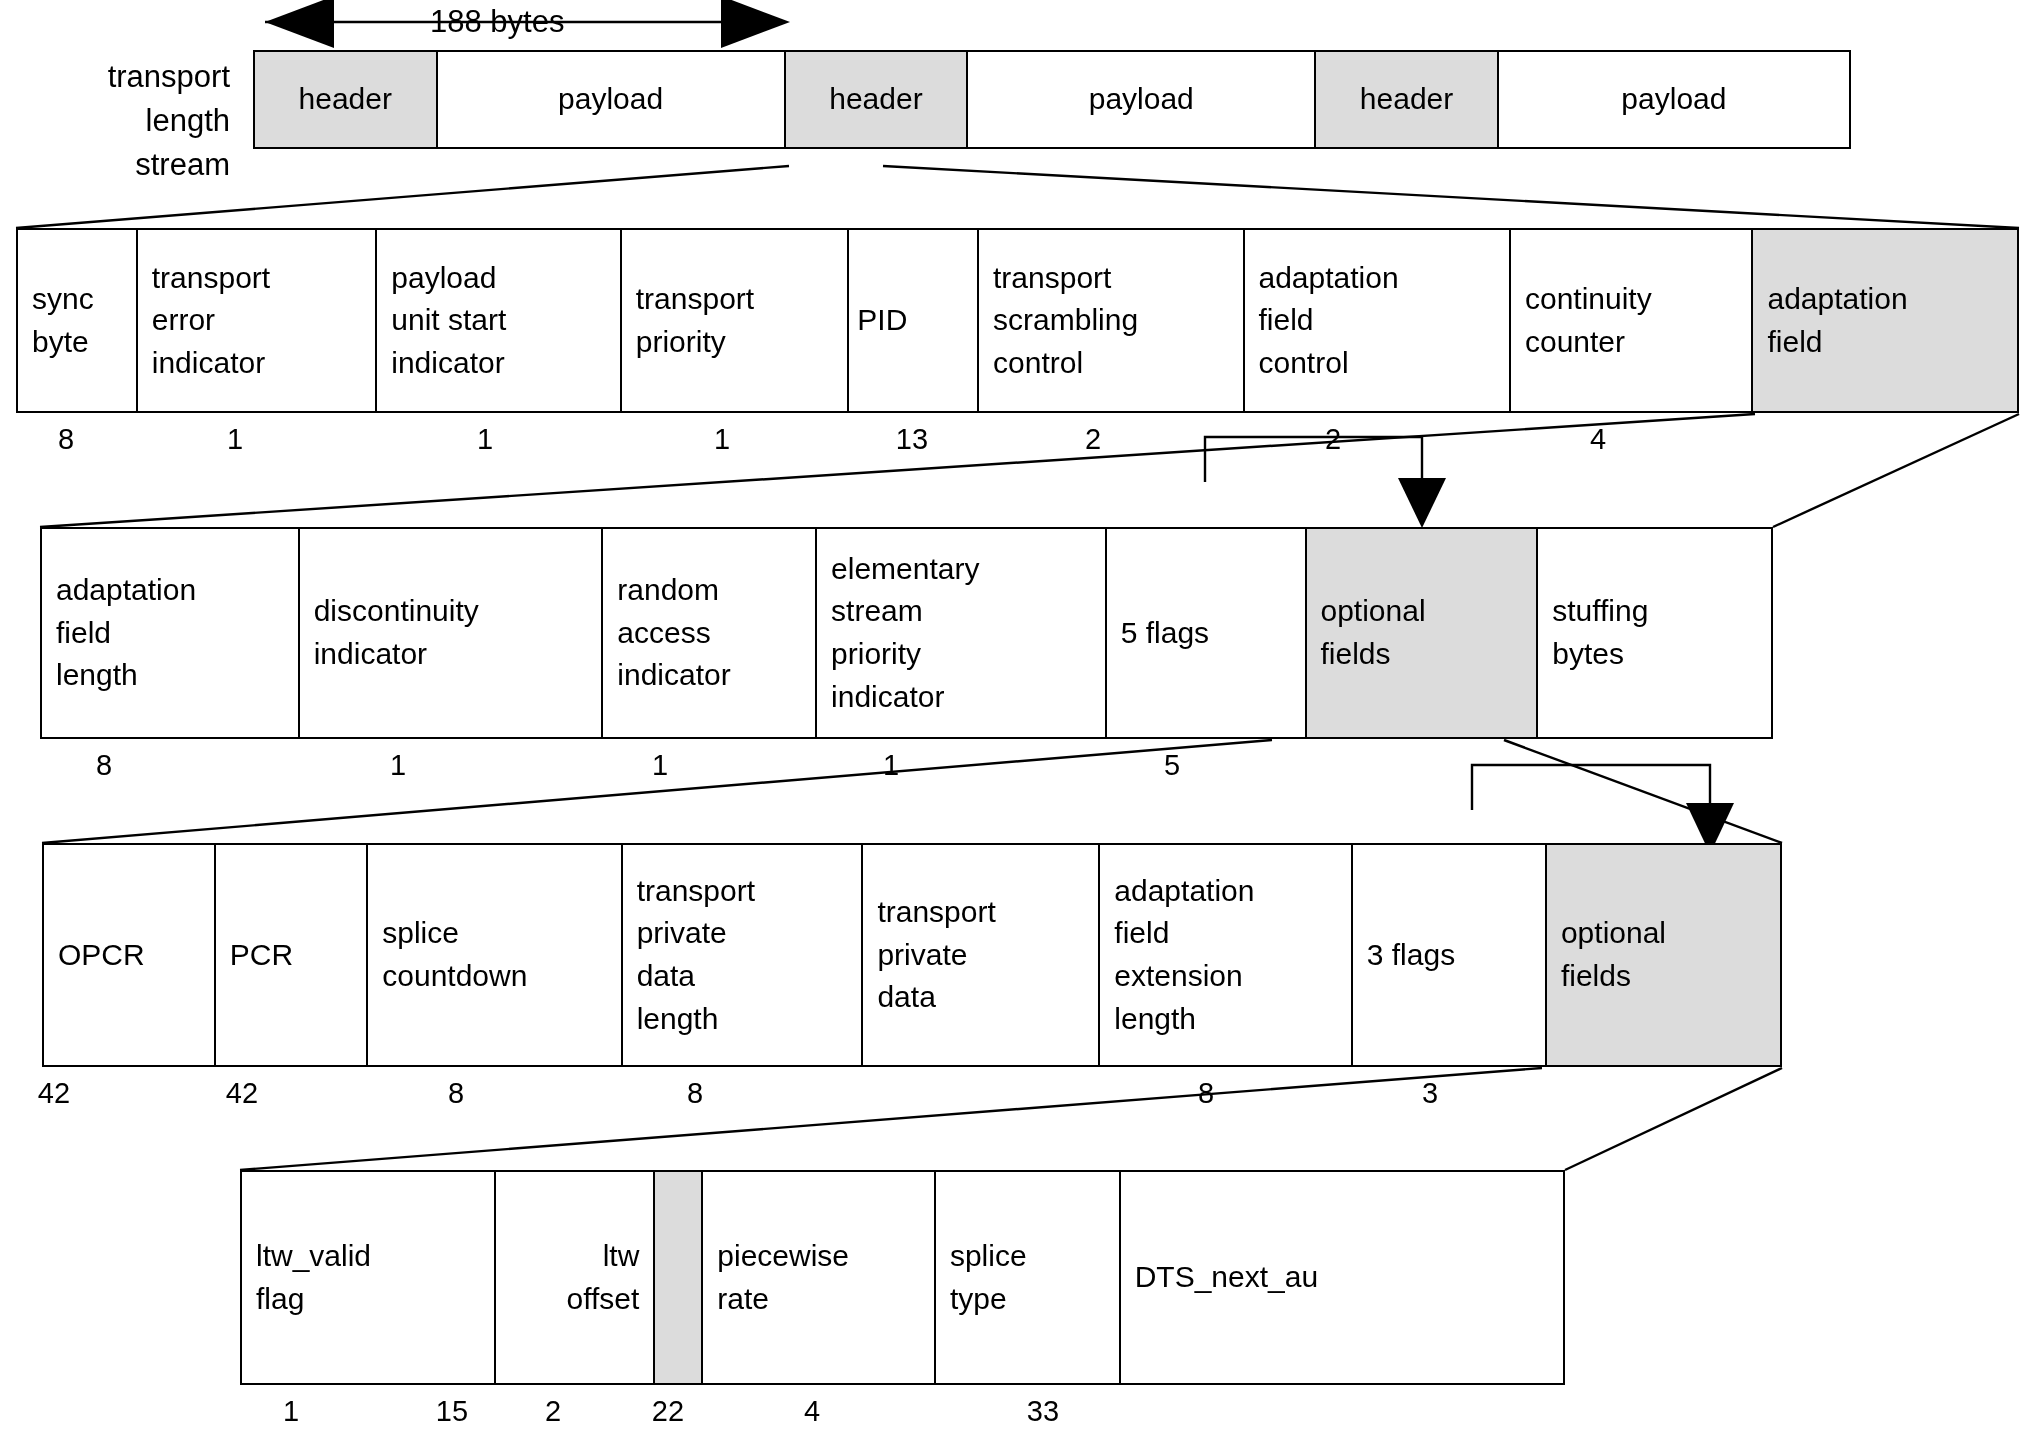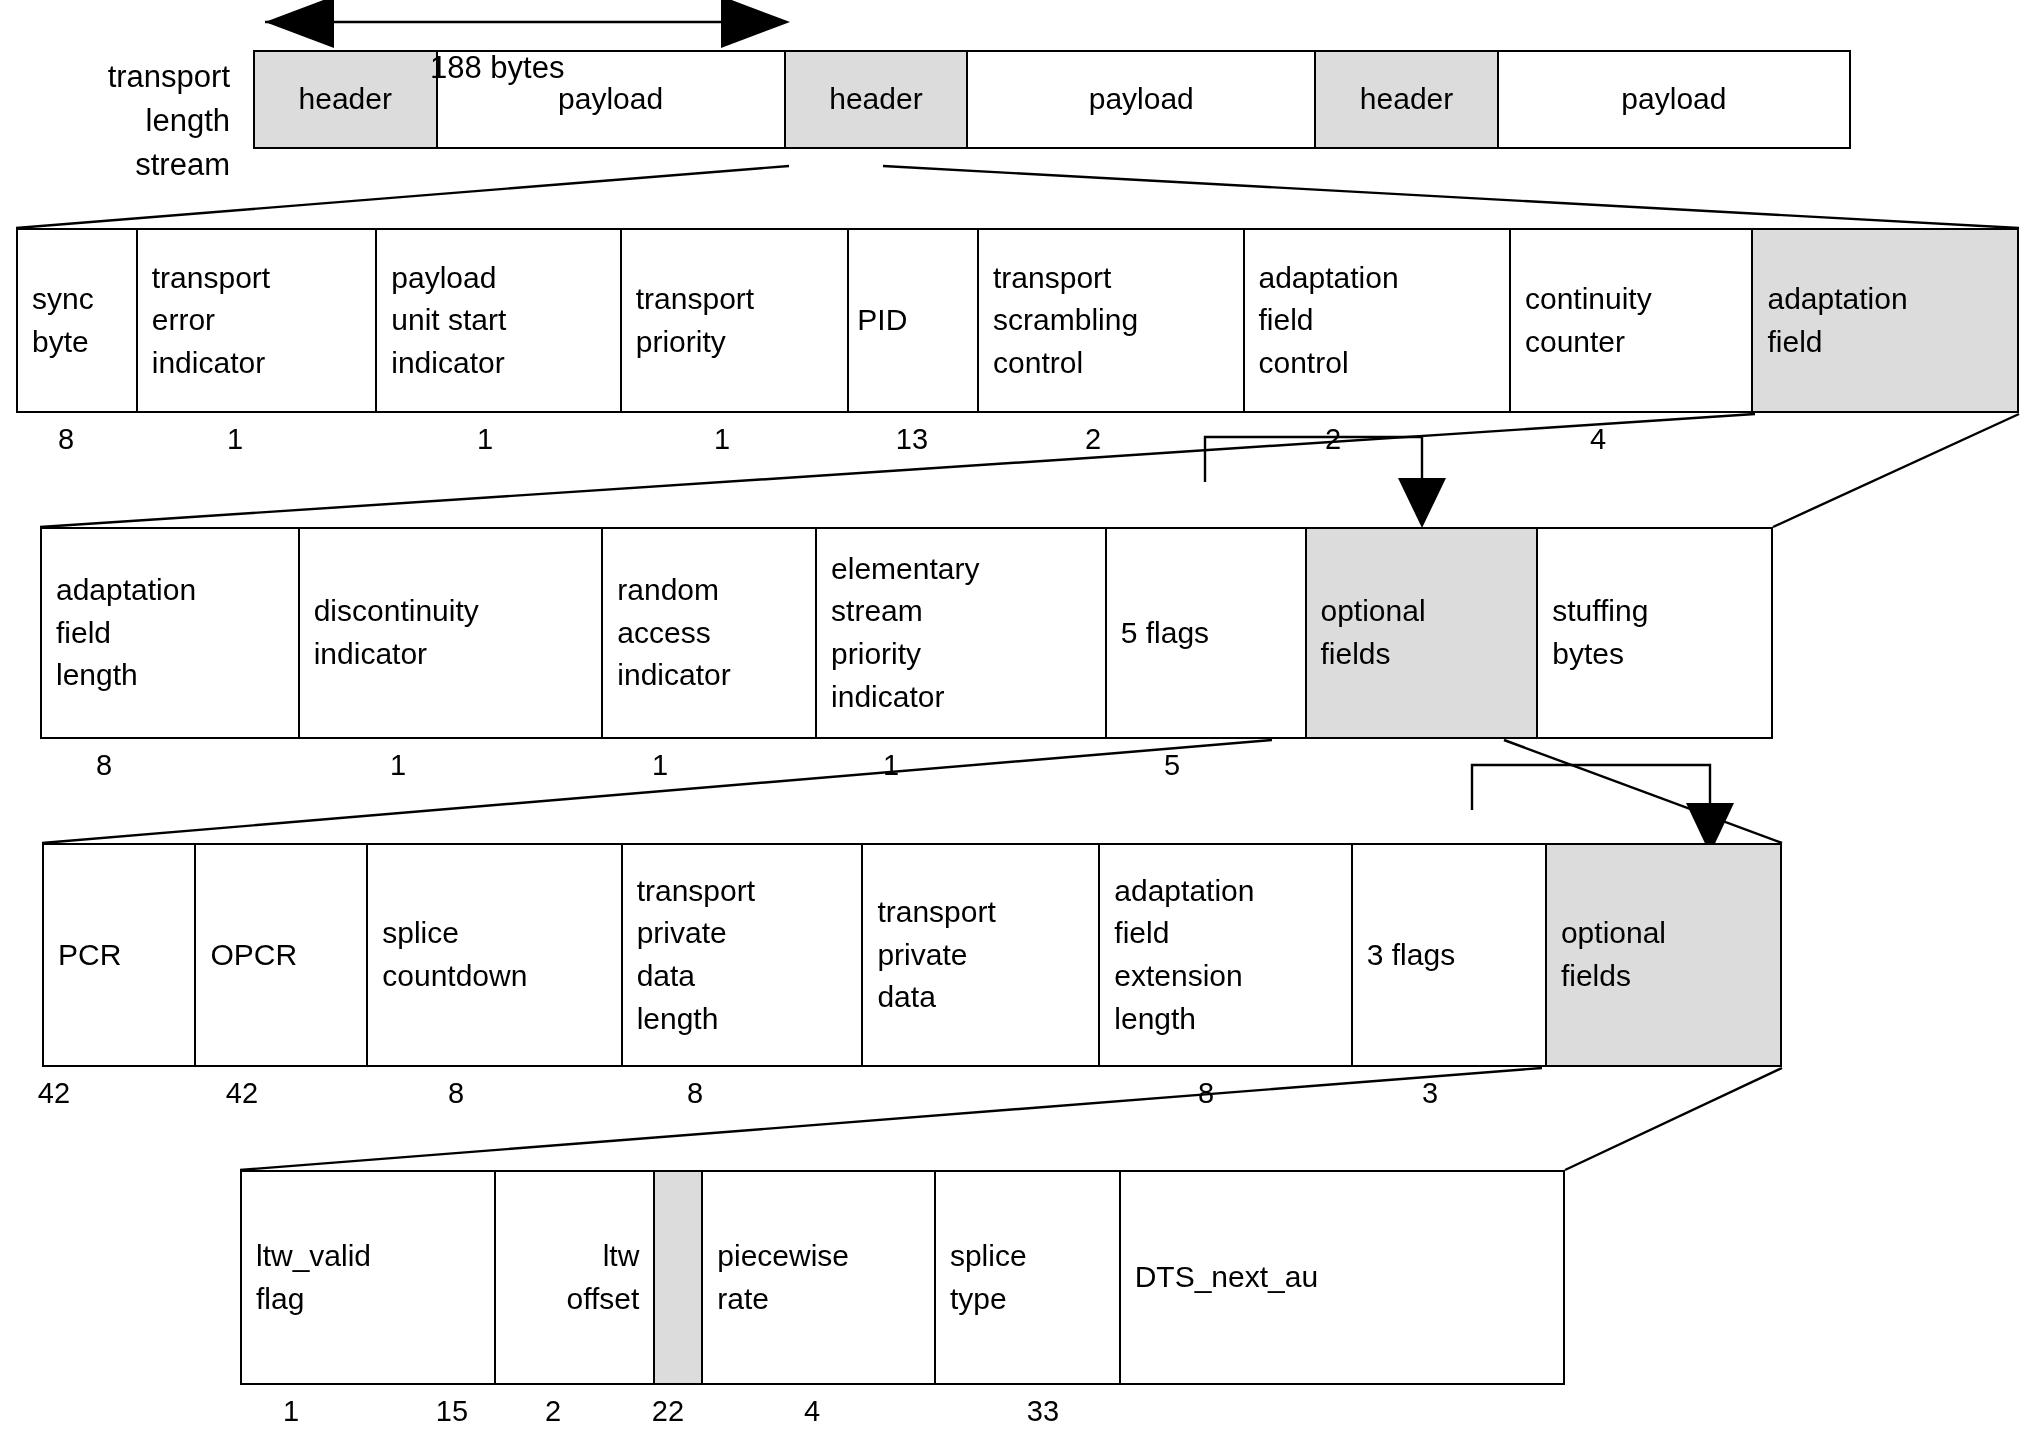--- a/index.html
+++ b/index.html
@@ -67,21 +67,20 @@
     font-size: 31px;
     line-height: 1.42;
     text-align: right;
     white-space: nowrap;
   }
   .dimlabel {
     position: absolute;
     z-index: 3;
     font-size: 31px;
     white-space: nowrap;
-    margin-top: 46px;
   }
   
   #row-stream { left: 253px; top: 50px; width: 1598px; height: 99px; }
   #row-header { left: 16px; top: 228px; width: 2003px; height: 185px; }
   #row-adapt  { left: 40px; top: 527px; width: 1733px; height: 212px; }
   #row-opt    { left: 42px; top: 843px; width: 1740px; height: 224px; }
   #row-ext    { left: 240px; top: 1170px; width: 1325px; height: 215px; }
 </style>
 </head>
 <body>
@@ -218,25 +217,25 @@
         <div class="ln">optional</div>
         <div class="ln">fields</div>
       </div>
       <div class="cell" style="flex: 0 0 13.4604%;">
         <div class="ln">stuffing</div>
         <div class="ln">bytes</div>
       </div>
     </div>
 
   <div class="row" id="row-opt">
+      <div class="cell" style="flex: 0 0 9.89933%;">
+        <div class="ln">OPCR</div>
+      </div>
       <div class="cell" style="flex: 0 0 8.78076%;">
         <div class="ln">PCR</div>
-      </div>
-      <div class="cell" style="flex: 0 0 9.89933%;">
-        <div class="ln">OPCR</div>
       </div>
       <div class="cell" style="flex: 0 0 14.6532%;">
         <div class="ln">splice</div>
         <div class="ln">countdown</div>
       </div>
       <div class="cell" style="flex: 0 0 13.8702%;">
         <div class="ln">transport</div>
         <div class="ln">private</div>
         <div class="ln">data</div>
         <div class="ln">length</div>

